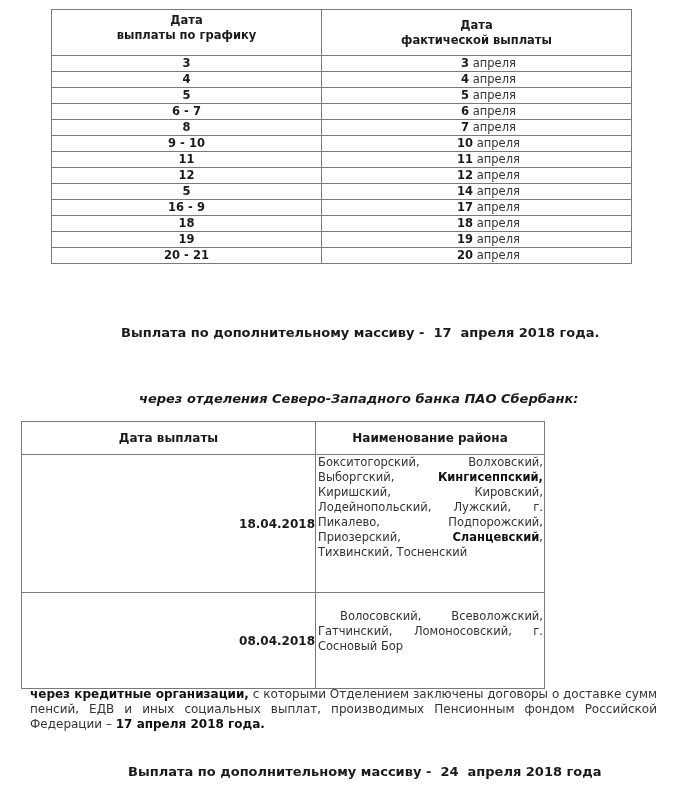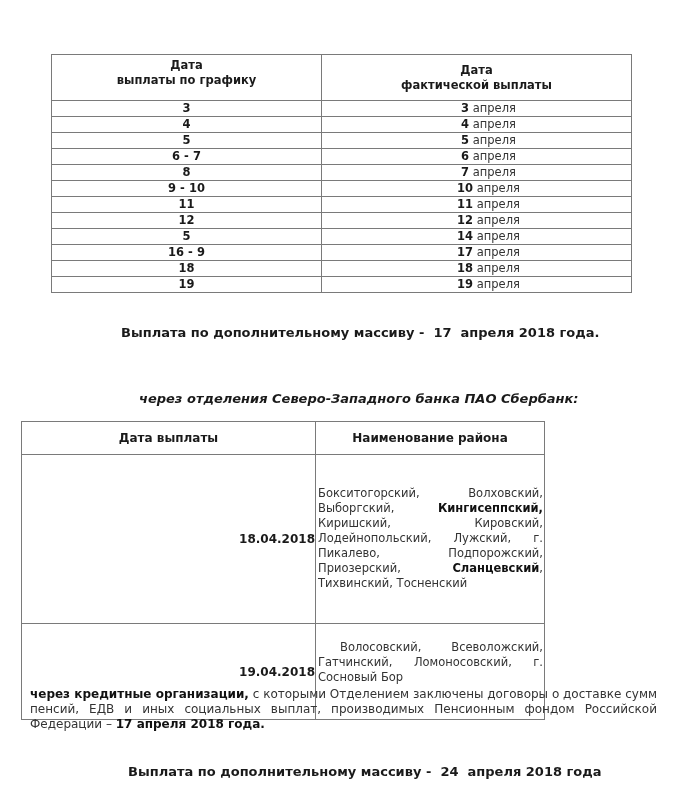--- a/index.html
+++ b/index.html
@@ -3,21 +3,21 @@
   <meta charset="utf-8">
   <style>
     html, body { margin: 0; padding: 0; background: #ffffff; }
     body {
       width: 697px; height: 785px; position: relative; overflow: hidden;
       font-family: "DejaVu Sans", sans-serif; color: #1a1a1a;
     }
     .t1 {
       position: absolute; left: 51px; top: 9px; width: 581px;
       border-collapse: collapse; border: 1px solid #222;
-      font-size: 11.5px; line-height: 15px; margin-top: 45px;
+      font-size: 11.5px; line-height: 15px;
     }
     .t1 th, .t1 td { border: 1px solid #7a7a7a; padding: 0; text-align: center; }
     .t1 th { font-weight: bold; height: 45px; vertical-align: middle; color: #1a1a1a; }
     .t1 th.c1 { width: 269px; vertical-align: top; padding-top: 3px; height: 42px; }
     .t1 th.c2 { vertical-align: top; padding-top: 8px; height: 37px; }
     .t1 td { height: 15px; }
     .t1 td.c1 { font-weight: bold; }
     .t1 td.c2 .num { font-weight: bold; }
     .t1 td.c2 .mon { font-weight: normal; color: #333; }
     .t1 td.c2 { padding-left: 24px; }
@@ -37,21 +37,21 @@
     .t2 th, .t2 td { border: 1px solid #7a7a7a; padding: 0; }
     .t2 th { height: 32px; font-weight: bold; text-align: center; color: #1a1a1a; }
     .t2 th.c1 { width: 293px; }
     .t2 td.date { text-align: right; font-weight: bold; }
     .t2 tr.r1 td { height: 137px; }
     .t2 tr.r2 td { height: 79px; }
     .t2 td.districts {
       text-align: justify; text-align-last: left; font-size: 11.5px; line-height: 15px;
       color: #333; padding: 0 1px 0 2px; vertical-align: top;
     }
-    .t2 tr.r1 td.districts { padding-top: 31px; }
+    .t2 tr.r1 td.districts { }
     .t2 tr.r2 td.districts { padding-top: 16px; }
     .t2 td.districts b { color: #111; }
 
     .para {
       position: absolute; left: 30px; top: 687px; width: 627px;
       font-size: 12px; line-height: 15px; text-align: justify; color: #333;
     }
     .para b { color: #111; }
   </style>
 </head>
@@ -112,40 +112,44 @@
         <td class="c2"><span class="num">17</span> <span class="mon">апреля</span></td>
       </tr>
       <tr>
         <td class="c1">18</td>
         <td class="c2"><span class="num">18</span> <span class="mon">апреля</span></td>
       </tr>
       <tr>
         <td class="c1">19</td>
         <td class="c2"><span class="num">19</span> <span class="mon">апреля</span></td>
       </tr>
+      <tr>
+        <td class="c1">20 - 21</td>
+        <td class="c2"><span class="num">20</span> <span class="mon">апреля</span></td>
+      </tr>
     </tbody>
 </table>
 
 <div class="line l1">Выплата по дополнительному массиву -  17  апреля 2018 года.</div>
 <div class="line l2">через отделения Северо-Западного банка ПАО Сбербанк:</div>
 
 <table class="t2">
   <thead>
     <tr>
       <th class="c1">Дата выплаты</th>
       <th class="c2">Наименование района</th>
     </tr>
   </thead>
   <tbody>
     <tr class="r1">
       <td class="date">18.04.2018</td>
       <td class="districts" id="districts-0"><span>Бокситогорский,</span> <span>Волховский,</span> <span>Выборгский,</span> <b>Кингисеппский,</b> <span>Киришский,</span> <span>Кировский,</span> <span>Лодейнопольский,</span> <span>Лужский,</span> <span>г. Пикалево,</span> <span>Подпорожский,</span> <span>Приозерский,</span> <b>Сланцевский</b><span>,</span> <span>Тихвинский,</span> <span>Тосненский</span></td>
     </tr>
     <tr class="r2">
-      <td class="date">19.04.2018</td>
+      <td class="date">08.04.2018</td>
       <td class="districts"><span style="padding-left:22px"></span><span>Волосовский, Всеволожский, Гатчинский, Ломоносовский, г. Сосновый Бор</span></td>
     </tr>
   </tbody>
 </table>
 
 <div class="para">
   <b>через кредитные организации,</b><span> с которыми Отделением заключены договоры о доставке сумм пенсий, ЕДВ  и иных социальных выплат, производимых Пенсионным фондом Российской Федерации – </span><b> 17 апреля 2018 года.</b>
 </div>
 
 <div class="line l5">Выплата по дополнительному массиву -  24  апреля 2018 года</div>

